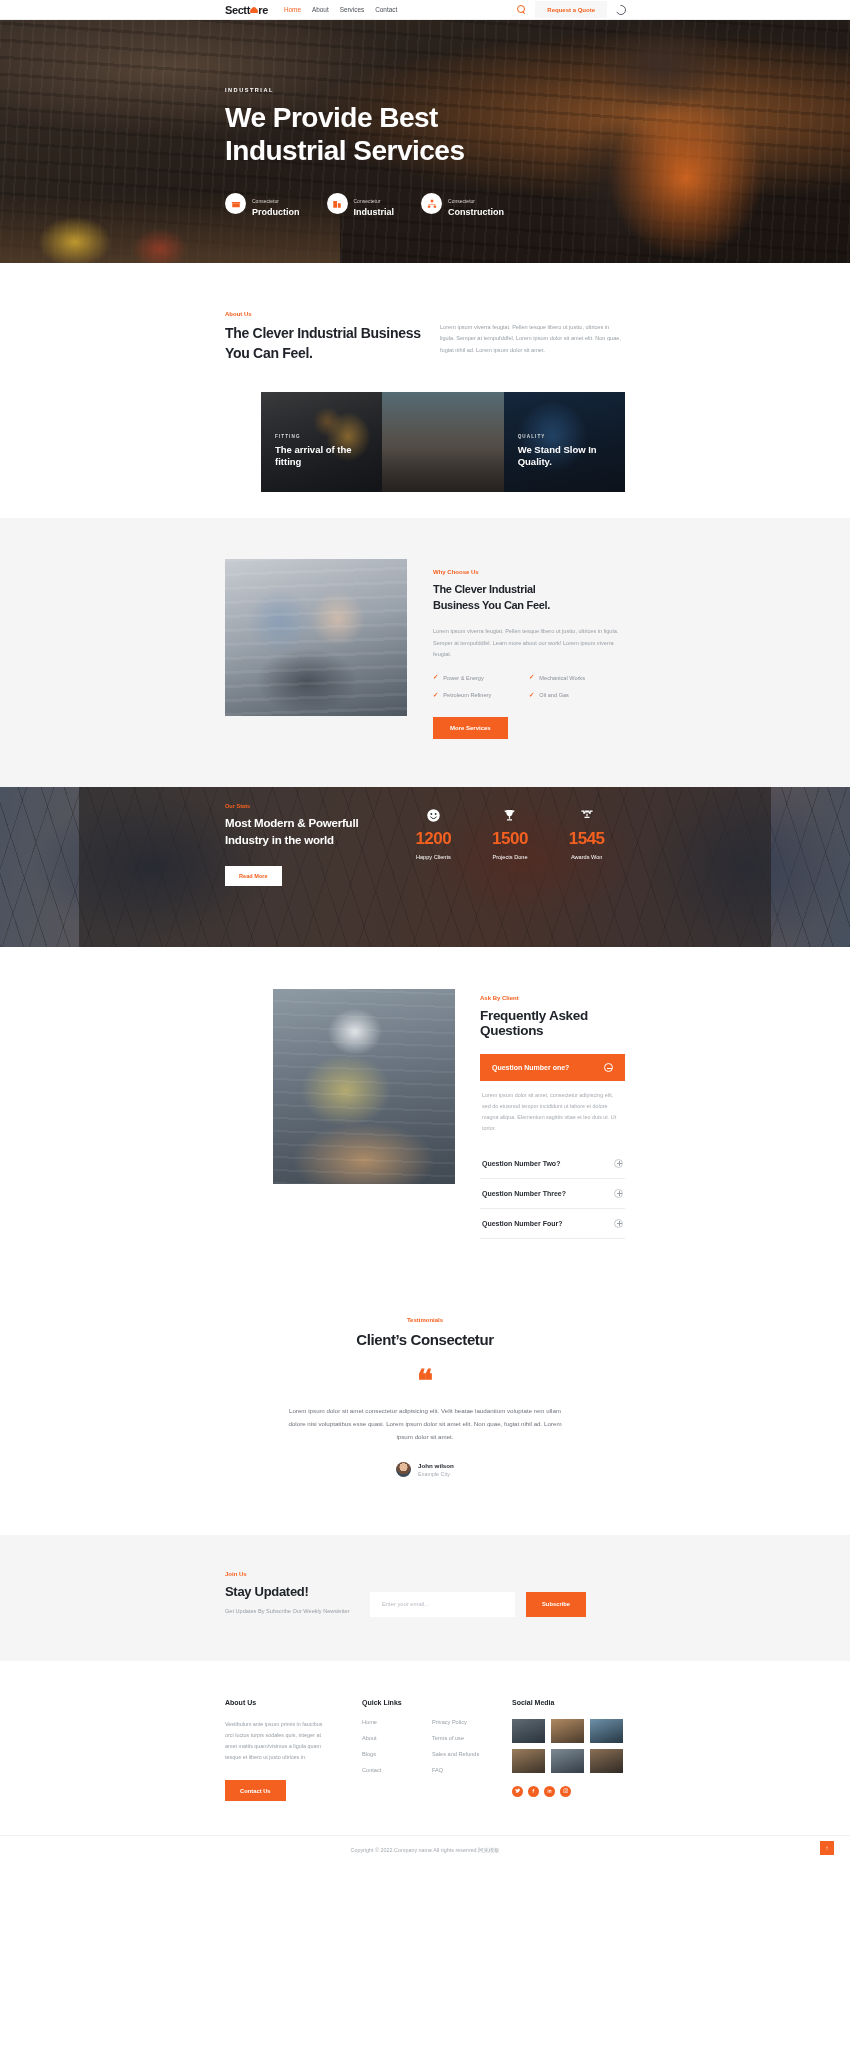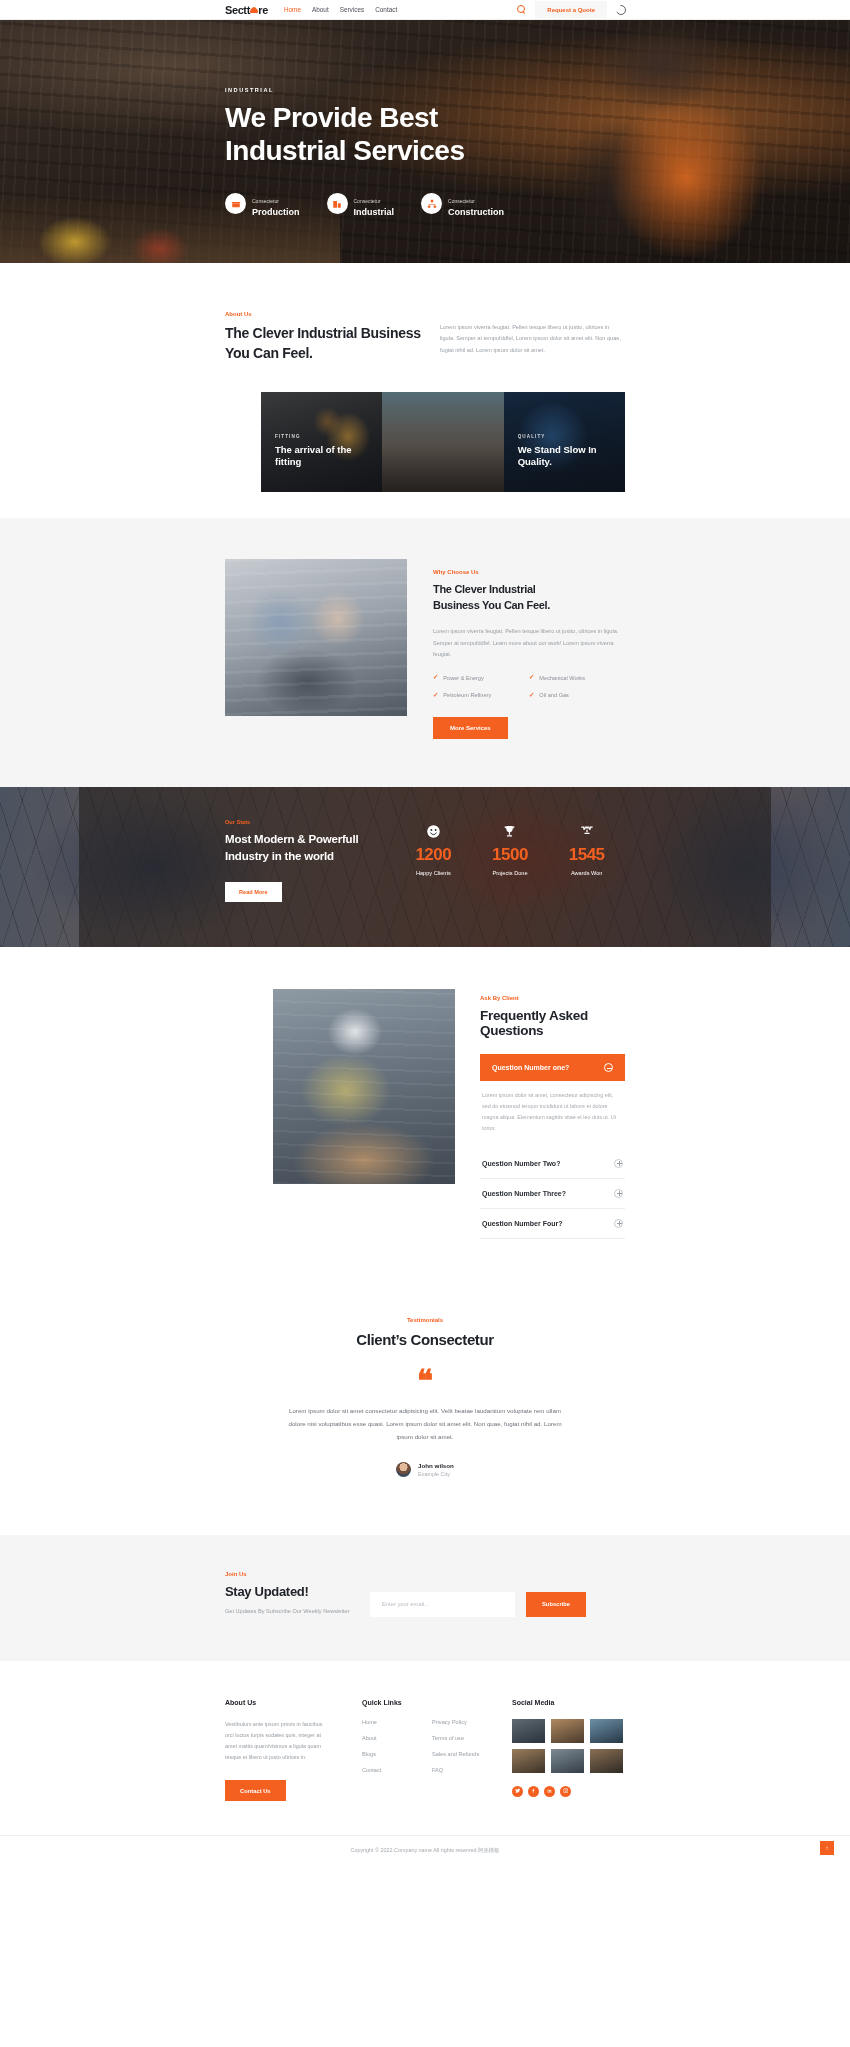--- a/index.html
+++ b/index.html
@@ -153,21 +153,21 @@
   .stats:before{
     content:""; position:absolute; inset:0;
     background:
       radial-gradient(ellipse 22% 70% at 18% 50%, rgba(40,55,80,.8), transparent 65%),
       radial-gradient(ellipse 20% 60% at 62% 45%, rgba(150,62,45,.75), transparent 65%),
       radial-gradient(ellipse 18% 80% at 88% 50%, rgba(48,60,82,.85), transparent 65%),
       repeating-linear-gradient(72deg, rgba(0,0,0,.22) 0 1px, transparent 1px 22px),
       repeating-linear-gradient(-72deg, rgba(0,0,0,.18) 0 1px, transparent 1px 26px);
   }
   .stats-overlay{ position:absolute; left:79px; top:0; width:692px; height:160px; background:rgba(35,30,28,.58); }
-  .stats-inner { position:relative; width:400px; margin:0 auto; padding-top:32px; display:flex; align-items:flex-start; }
+  .stats-inner { position:relative; width:400px; margin:0 auto; padding-top:16px; display:flex; align-items:flex-start; }
   .stats-left { width:170px; }
   .stats-left .kicker { color:#f4601f; font-size:5.6px; margin-bottom:6px; }
   .stats-left h2 { font-size:11.5px; line-height:1.5; color:#fff; font-weight:bold; letter-spacing:-.2px; }
   .btn-white { display:inline-block; margin-top:16px; background:#fff; color:#f4601f; font-size:5.6px;
     font-weight:bold; padding:7px 14px; border:none; cursor:pointer; font-family:inherit; }
   .stats-nums { flex:1; display:flex; justify-content:space-around; padding-top:4px; }
   .stat { text-align:center; }
   .stat-ico { height:17px; display:flex; align-items:center; justify-content:center; margin-bottom:6px; }
   .stat-ico svg { fill:#fff; }
   .stat-num { font-size:17px; font-weight:bold; color:#f4601f; letter-spacing:-.5px; line-height:1; }

